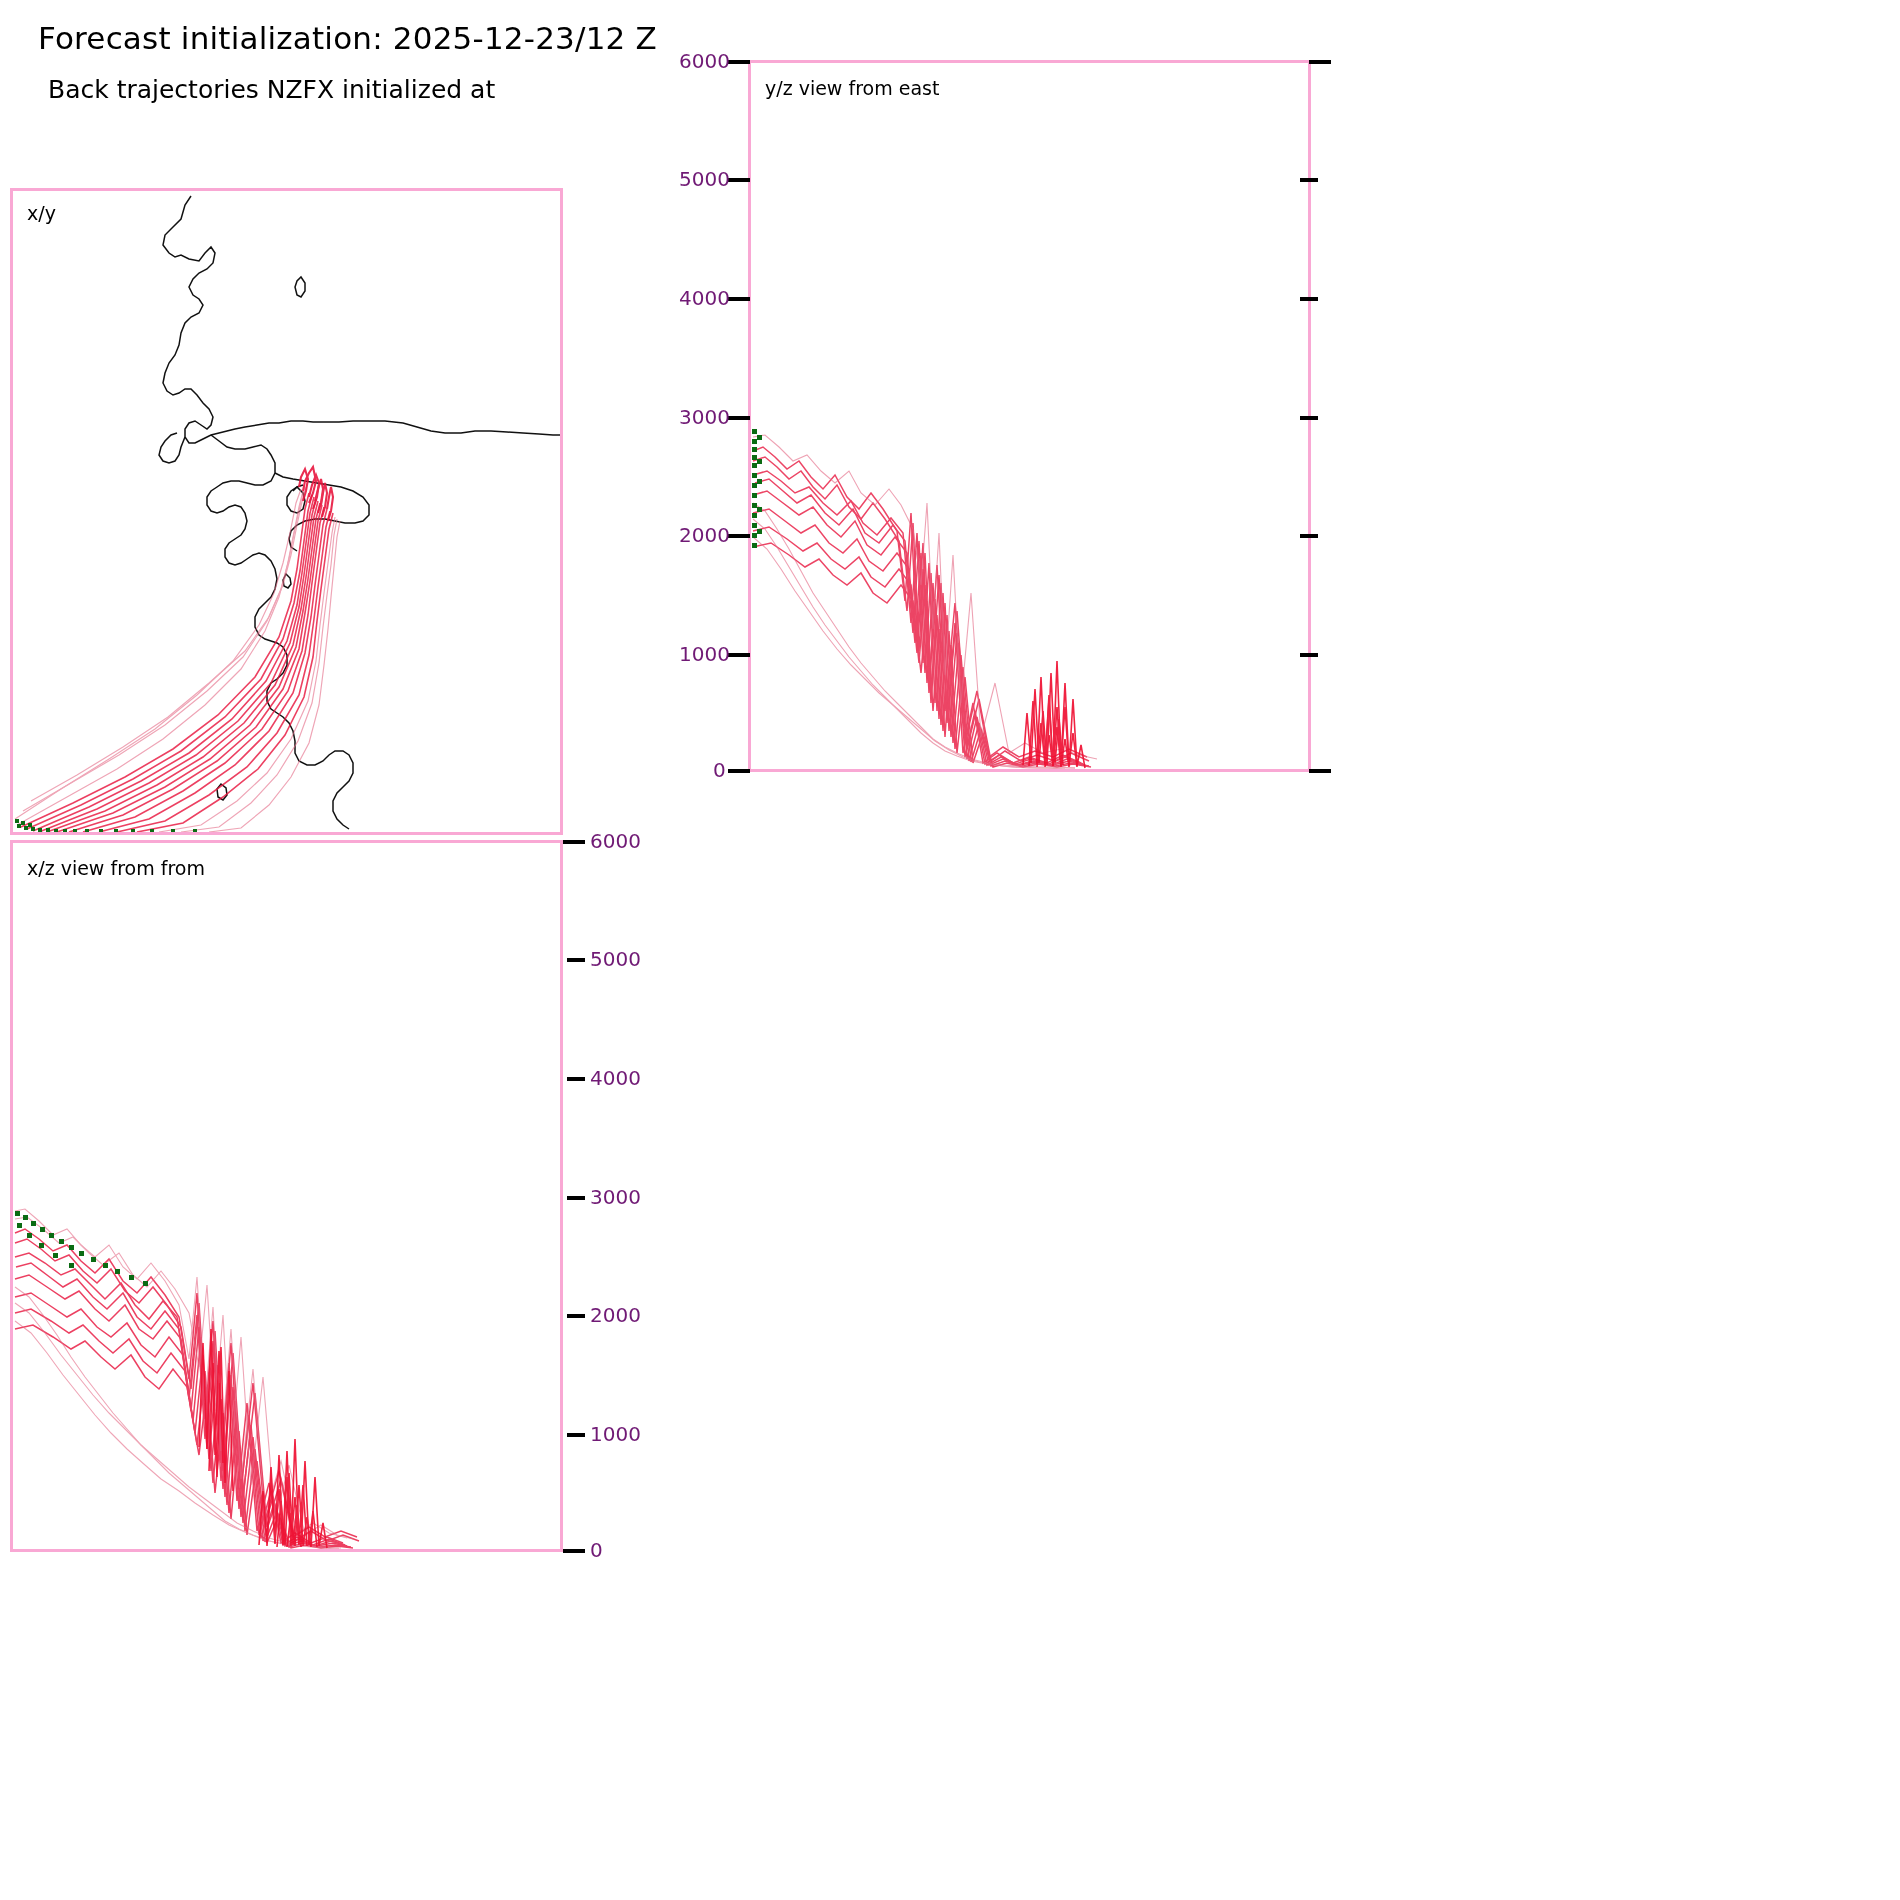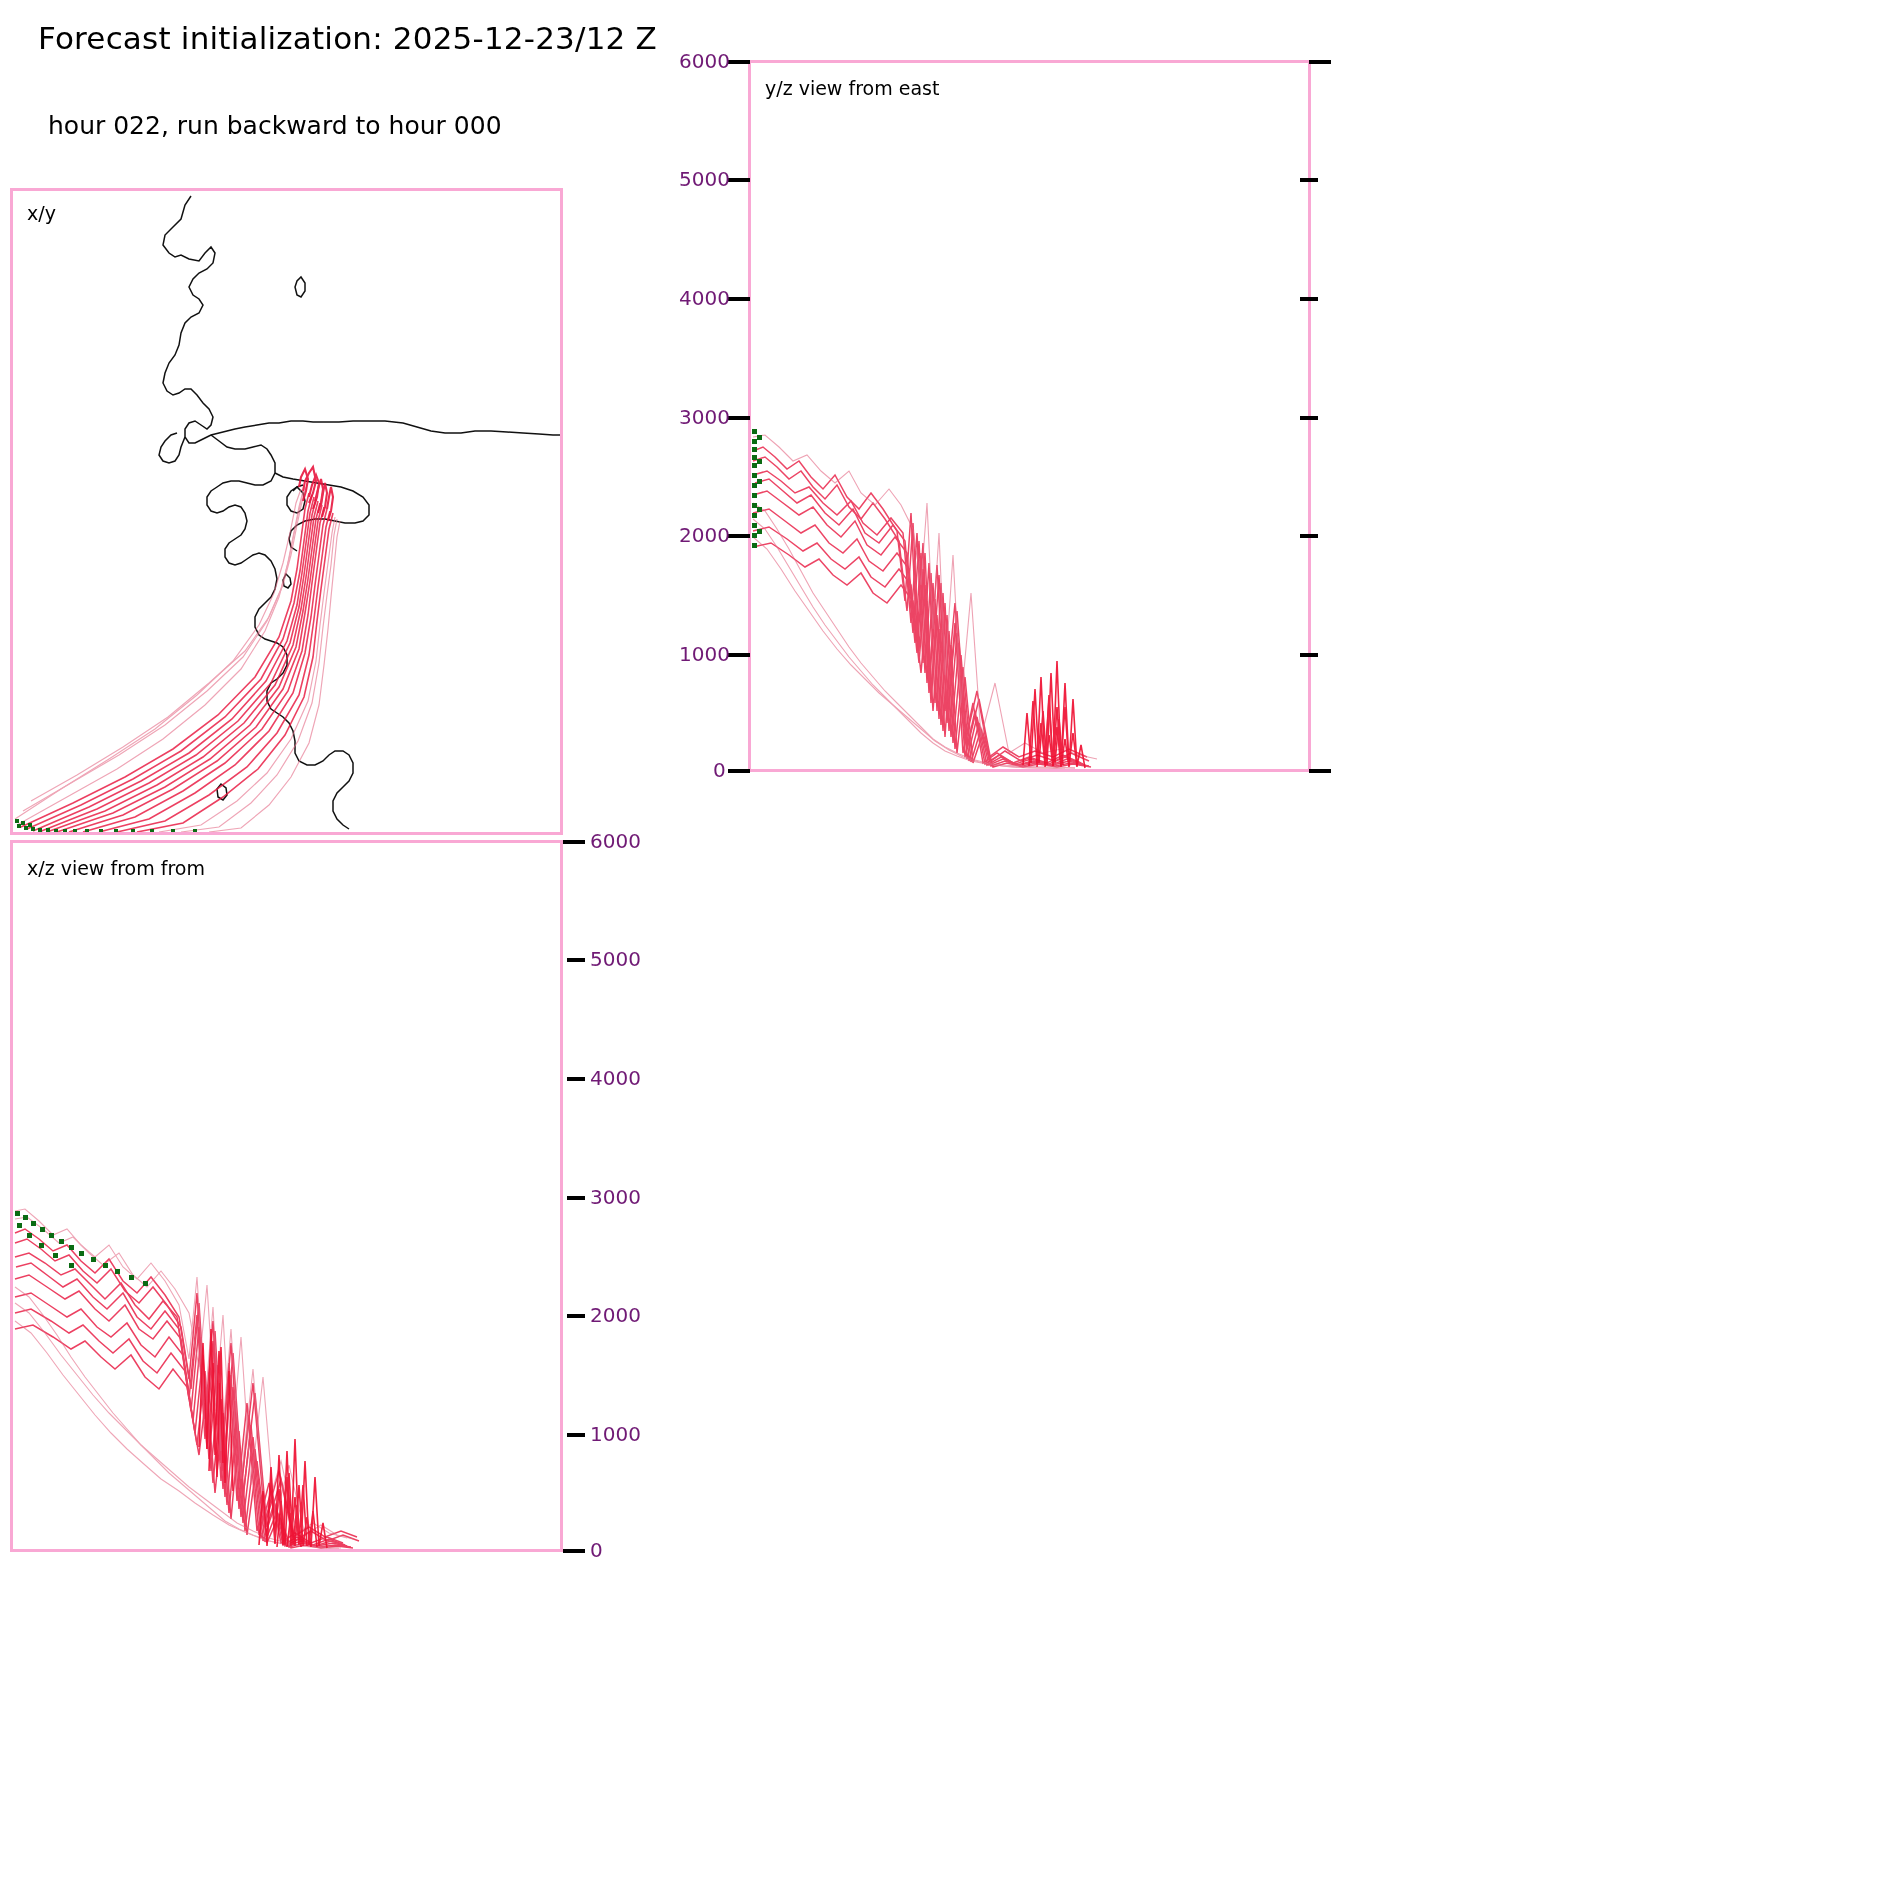--- a/index.html
+++ b/index.html
@@ -15,21 +15,21 @@
   .tick{position:absolute;background:#000;height:4px;}
   .tlab{position:absolute;font-size:20px;color:#701a75;white-space:nowrap;}
   svg{display:block;}
 </style>
 </head>
 <body>
 
 <div id="root">
 
   <div class="ttl">Forecast initialization: 2025-12-23/12 Z</div>
-  <div class="sub" style="top:108px;">hour 022, run backward to hour 000</div>
+  <div class="sub" style="top:72px;">Back trajectories NZFX initialized at</div>
 
   <div class="panel" style="left:10px;top:188px;width:553px;height:647px;">
     <div class="plabel" style="left:14px;top:11px;">x/y</div>
 
     <svg width="547" height="641" viewBox="0 0 547 641">
 
       <g fill="none" stroke="#111" stroke-width="1.5">
         <path d="M178,5 L172,14 L168,28 L160,36 L152,44 L150,54 L156,62 L162,66 L168,64 L176,68 L186,70
                  L192,62 L198,56 L202,62 L200,72 L194,78 L186,82 L180,88 L176,96 L180,104 L186,108
                  L190,114 L186,122 L178,126 L172,132 L168,142 L166,154 L162,164 L156,172 L152,182

